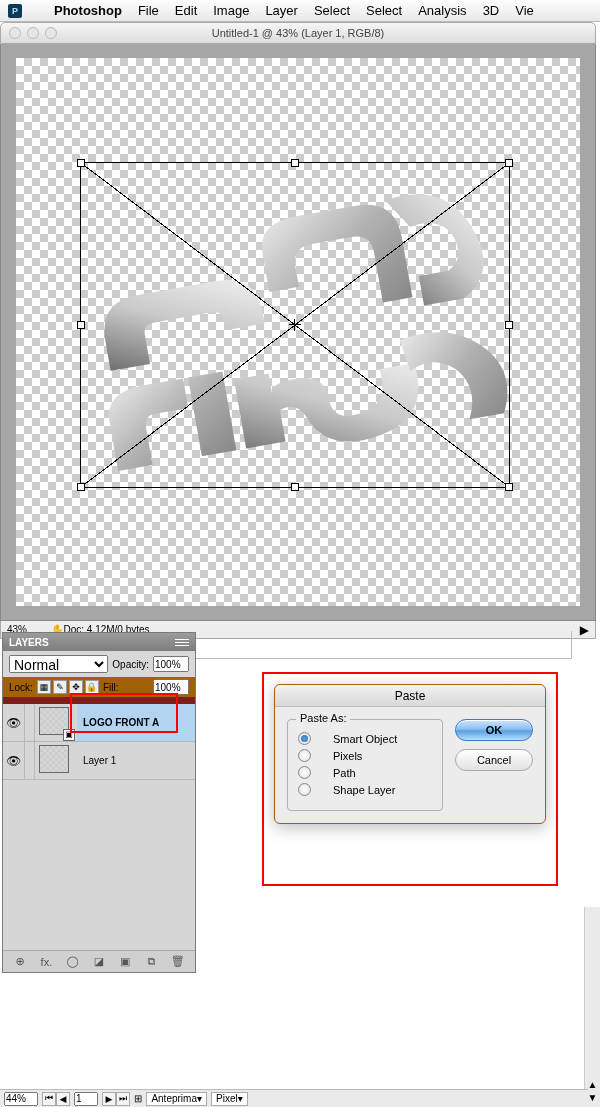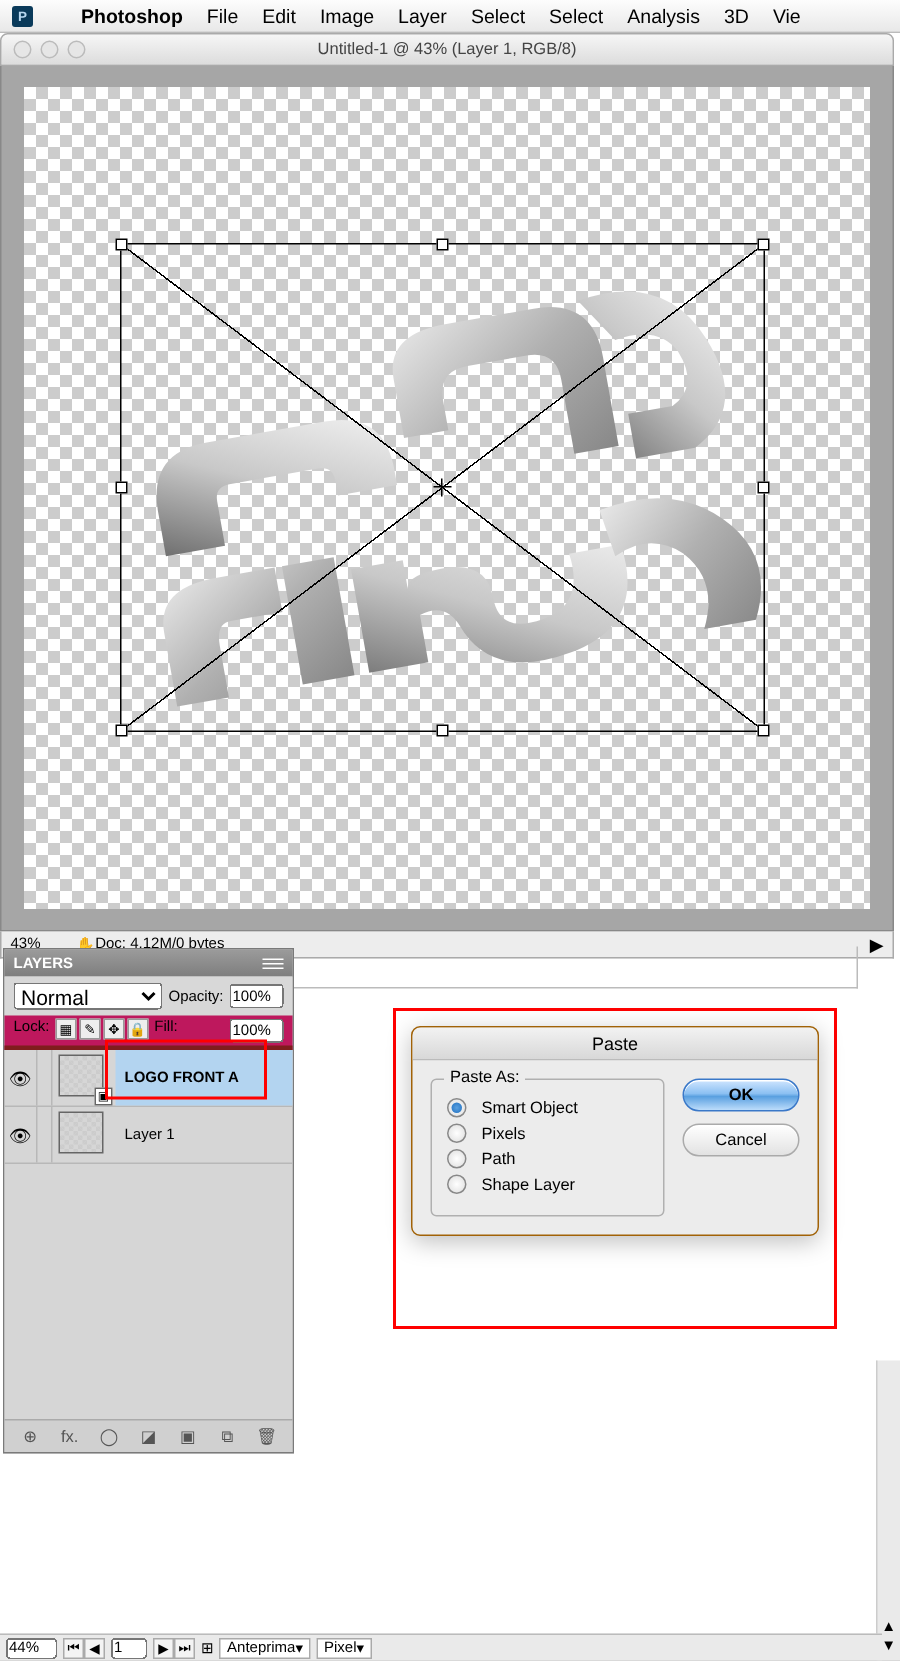--- a/index.html
+++ b/index.html
@@ -50,21 +50,21 @@
 
 
 .layers-panel { position: absolute; top: 632px; left: 2px; width: 194px; background: #d4d4d4; border: 1px solid #7a7a7a; font-size: 10px; }
 .panel-header { height: 18px; background: linear-gradient(#9b9b9b, #7e7e7e); color: #fff; display: flex; align-items: center; padding: 0 6px; font-weight: bold; justify-content: space-between; }
 .panel-header .menu-icon { width: 14px; display: flex; flex-direction: column; gap: 2px; }
 .panel-header .menu-icon span { height: 1px; background: #fff; }
 .panel-row1 { display: flex; align-items: center; padding: 4px 6px; gap: 4px; background: #d8d8d8; }
 .panel-row1 select { flex: 1; font-size: 14px; height: 18px; }
 .panel-row1 .label { font-size: 10px; }
 .panel-row1 input { width: 36px; font-size: 10px; height: 16px; }
-.panel-row2 { display: flex; align-items: flex-start; padding: 2px 6px; gap: 4px; background: #be185d; border-bottom: 3px solid #7f1d1d; }
+.panel-row2 { display: flex; align-items: center; padding: 2px 6px; gap: 4px; background: #a16207; border-bottom: 7px solid #7f1d1d; }
 .panel-row2 .lock-icons { display: flex; gap: 2px; }
 .panel-row2 .lock-icons span { width: 14px; height: 14px; border: 1px solid #999; background: #eee; font-size: 9px; display: flex; align-items: center; justify-content: center; }
 .panel-row2 input { width: 36px; font-size: 10px; height: 16px; margin-left: auto; }
 
 .layer-list { background: #d6d6d6; min-height: 246px; }
 .layer-row { display: flex; align-items: center; height: 38px; border-bottom: 1px solid #b8b8b8; }
 .layer-row.selected .name-cell { background: #b3d4f0; }
 .eye-cell { width: 22px; height: 100%; border-right: 1px solid #b8b8b8; display: flex; align-items: center; justify-content: center; font-size: 12px; }
 .link-cell { width: 10px; height: 100%; border-right: 1px solid #b8b8b8; }
 .thumb-cell { width: 34px; height: 32px; margin: 0 4px; position: relative; }
@@ -84,21 +84,21 @@
 
 .red-box1 { position: absolute; top: 693px; left: 70px; width: 108px; height: 40px; border: 2px solid #f00; pointer-events: none; }
 
 
 .paste-wrap { position: absolute; top: 672px; left: 262px; width: 296px; height: 214px; border: 2px solid #f00; }
 .paste-dialog { position: absolute; top: 10px; left: 10px; right: 10px; background: #ececec; border: 1px solid #a16207; border-radius: 6px; box-shadow: 0 4px 16px rgba(0,0,0,0.25); }
 .dialog-title { height: 22px; background: linear-gradient(#f2f2f2, #d8d8d8); border-bottom: 1px solid #bbb; border-radius: 6px 6px 0 0; display: flex; align-items: center; justify-content: center; font-size: 12px; }
 .dialog-body { padding: 12px; display: flex; gap: 12px; }
 .fieldset { border: 1px solid #b0b0b0; border-radius: 4px; padding: 8px 10px 10px; flex: 1; position: relative; }
 .fieldset .legend { position: absolute; top: -8px; left: 8px; background: #ececec; padding: 0 4px; font-size: 11px; }
-.radio-row { display: flex; align-items: center; gap: 10px; margin: 4px 0; font-size: 11px; }
+.radio-row { display: flex; align-items: center; gap: 22px; margin: 4px 0; font-size: 11px; }
 .radio { width: 13px; height: 13px; border-radius: 50%; border: 1px solid #888; background: radial-gradient(#fff, #ddd); display: inline-flex; align-items: center; justify-content: center; }
 .radio.checked::after { content: ""; width: 7px; height: 7px; border-radius: 50%; background: radial-gradient(#5aa0e0, #2070c0); }
 .dialog-buttons { display: flex; flex-direction: column; gap: 8px; width: 78px; }
 .aqua-btn { height: 22px; border-radius: 11px; border: 1px solid #7a9bc4; background: linear-gradient(#e8f2ff, #a9cef5 45%, #7bb4ea 55%, #c9e1f9); font-size: 11px; display: flex; align-items: center; justify-content: center; box-shadow: inset 0 1px 0 #fff; }
 .aqua-btn.default { border-color: #3a78c8; background: linear-gradient(#d0e6ff, #8cc0f2 45%, #5aa0e0 55%, #bcdcfb); font-weight: bold; }
 .aqua-btn.plain { border-color: #aaa; background: linear-gradient(#fff, #e2e2e2); }
 
 
 .lowcorner { position: absolute; bottom: 0; right: 0; display: flex; flex-direction: column; align-items: flex-end; }
 .vscroll { width: 16px; height: 200px; background: #eaeaea; border-left: 1px solid #ccc; display: flex; flex-direction: column; align-items: center; justify-content: flex-end; gap: 2px; padding-bottom: 4px; }

